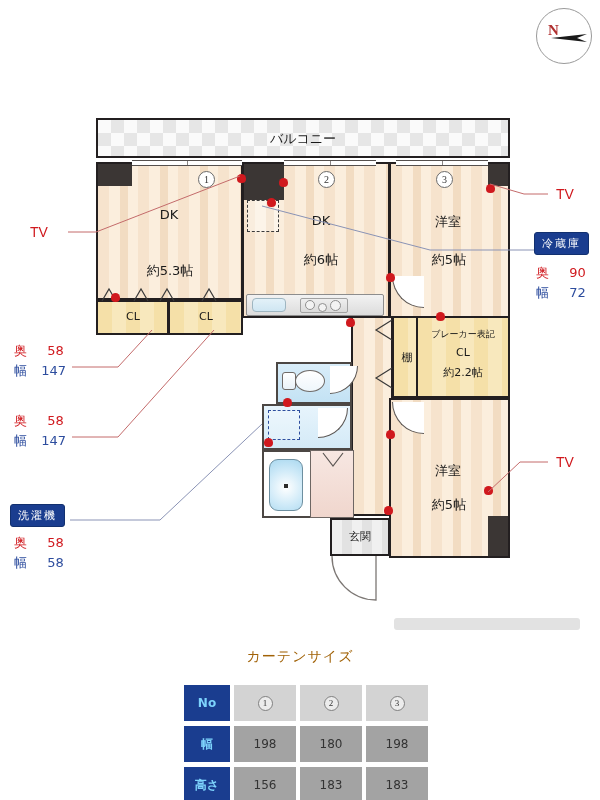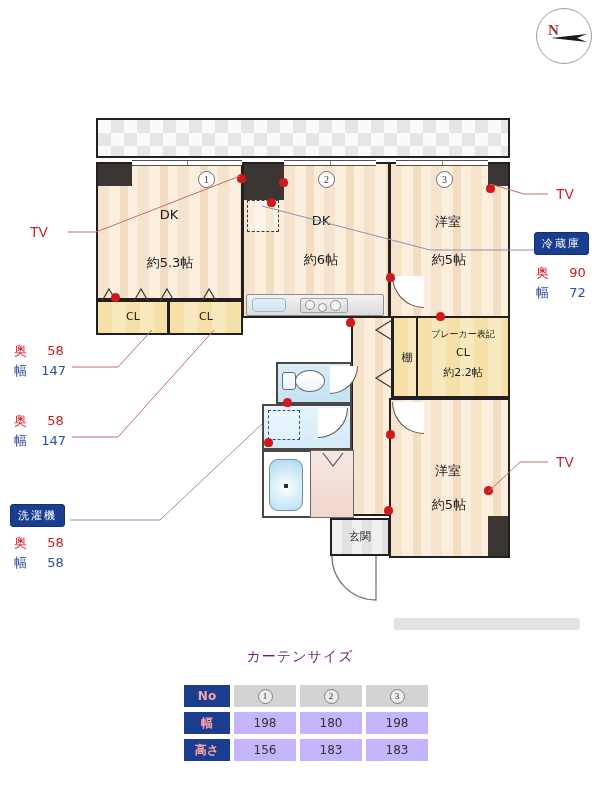--- a/index.html
+++ b/index.html
@@ -193,32 +193,32 @@
     left:394px; top:618px; width:186px;
     background:#e2e2e2; border-radius:3px; padding:6px 8px;
     font-size:8px; color:#333; line-height:1.7; letter-spacing:1px;
     font-family:"DejaVu Sans","Liberation Sans",sans-serif;
   }
   #note .tri { color:#d0191e; }
 
   
   #curtain-title {
     left:0; right:0; top:648px; text-align:center;
-    font-size:14px; color:#701a75; letter-spacing:1px;
+    font-size:14px; color:#a16207; letter-spacing:1px;
     font-family:"DejaVu Sans","Liberation Sans",sans-serif;
   }
   #curtain { left:180px; top:680px; }
   #curtain table { border-collapse:separate; border-spacing:4px 5px; }
   #curtain th {
-    background:#1a3d8f; color:#fca5a5; width:46px; height:22px;
+    background:#1a3d8f; color:#7dd3fc; width:46px; height:36px;
     font-size:12px; font-weight:bold; text-align:center;
     font-family:"DejaVu Sans","Liberation Sans",sans-serif;
   }
   #curtain td {
-    background:#c4b5fd; color:#333; width:62px; height:22px;
+    background:#a3a3a3; color:#333; width:62px; height:22px;
     font-size:12px; text-align:center;
     font-family:"DejaVu Sans","Liberation Sans",sans-serif;
   }
   #curtain tr.hdr td { background:#d3d3d3; }
   #curtain tr.hdr td span {
     display:inline-block; width:15px; height:15px; line-height:13px;
     border:1px solid #808080; border-radius:50%; background:#ececec;
     font-size:9px; font-family:"Liberation Serif",serif;
   }
 
@@ -236,27 +236,28 @@
   <div class="abs" id="compass">
     <span class="n">N</span>
     <svg class="needle" viewBox="0 0 36 10">
       <polygon points="0,5 36,1 26,5 36,9" fill="#1a1a1a"></polygon>
     </svg>
   </div>
 
   <div class="abs" id="plan">
 
     <div class="balcony" style="left:0px; top:0px; width:414px; height:40px;"></div>
+    <div class="label lbl-room" style="left:137px; top:12px; width:140px;">バルコニー</div>
 
     <div class="room" style="left:0px; top:44px; width:147px; height:138px;"></div>
     <div class="darkblock" style="left:2px; top:46px; width:34px; height:22px;"></div>
     <div class="window" style="left:36px; top:42px; width:110px; height:6px;"></div>
     <div class="circ-no" style="left:102px; top:53px;">1</div>
     <div class="label lbl-room" style="left:38px; top:89px; width:70px;">DK</div>
-    <div class="label lbl-area" style="left:28px; top:136px; width:92px;">約5.3帖</div>
+    <div class="label lbl-area" style="left:28px; top:144px; width:92px;">約5.3帖</div>
 
     <div class="room yellow" style="left:0px; top:182px; width:73px; height:35px;"></div>
     <div class="room yellow" style="left:72px; top:182px; width:75px; height:35px;"></div>
     <div class="label lbl-sm" style="left:16px; top:192px; width:42px;">CL</div>
     <div class="label lbl-sm" style="left:89px; top:192px; width:42px;">CL</div>
     <svg class="abs" style="left:2px; top:168px; width:146px; height:16px;">
       <polyline points="4,15 11,3 18,15" fill="none" stroke="#3a3a3a" stroke-width="1.2"></polyline>
       <polyline points="36,15 43,3 50,15" fill="none" stroke="#3a3a3a" stroke-width="1.2"></polyline>
       <polyline points="62,15 69,3 76,15" fill="none" stroke="#3a3a3a" stroke-width="1.2"></polyline>
       <polyline points="104,15 111,3 118,15" fill="none" stroke="#3a3a3a" stroke-width="1.2"></polyline>

